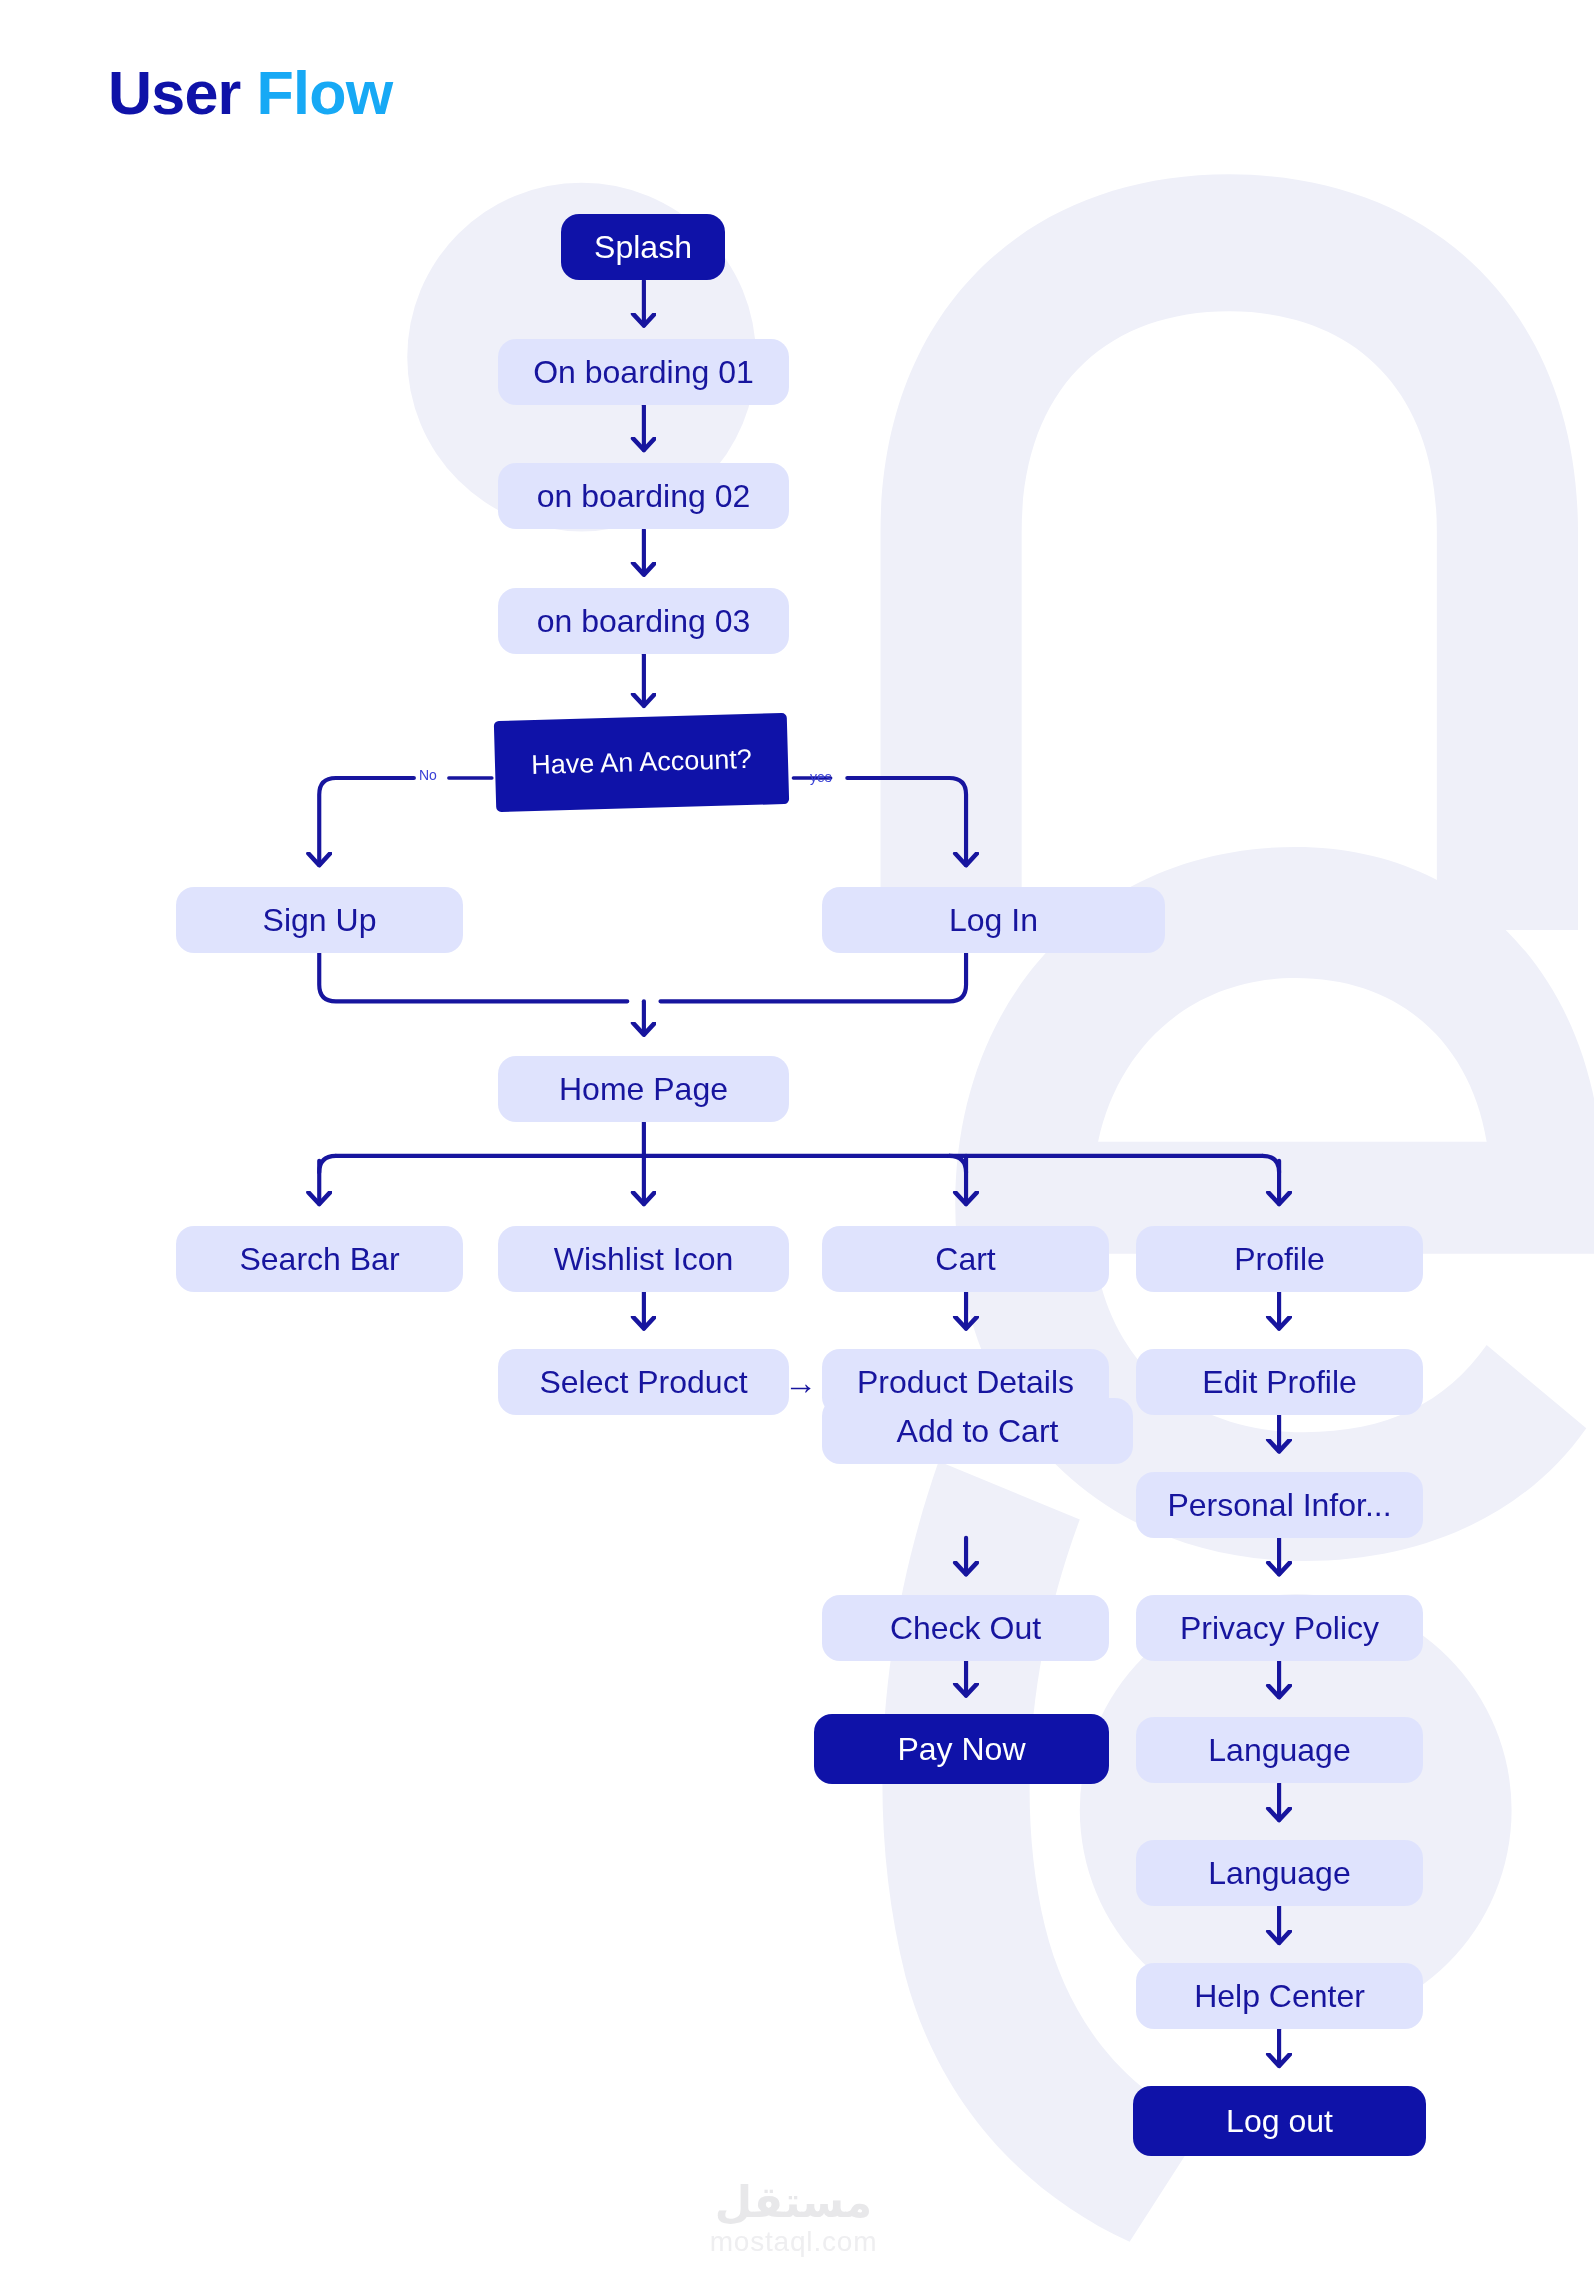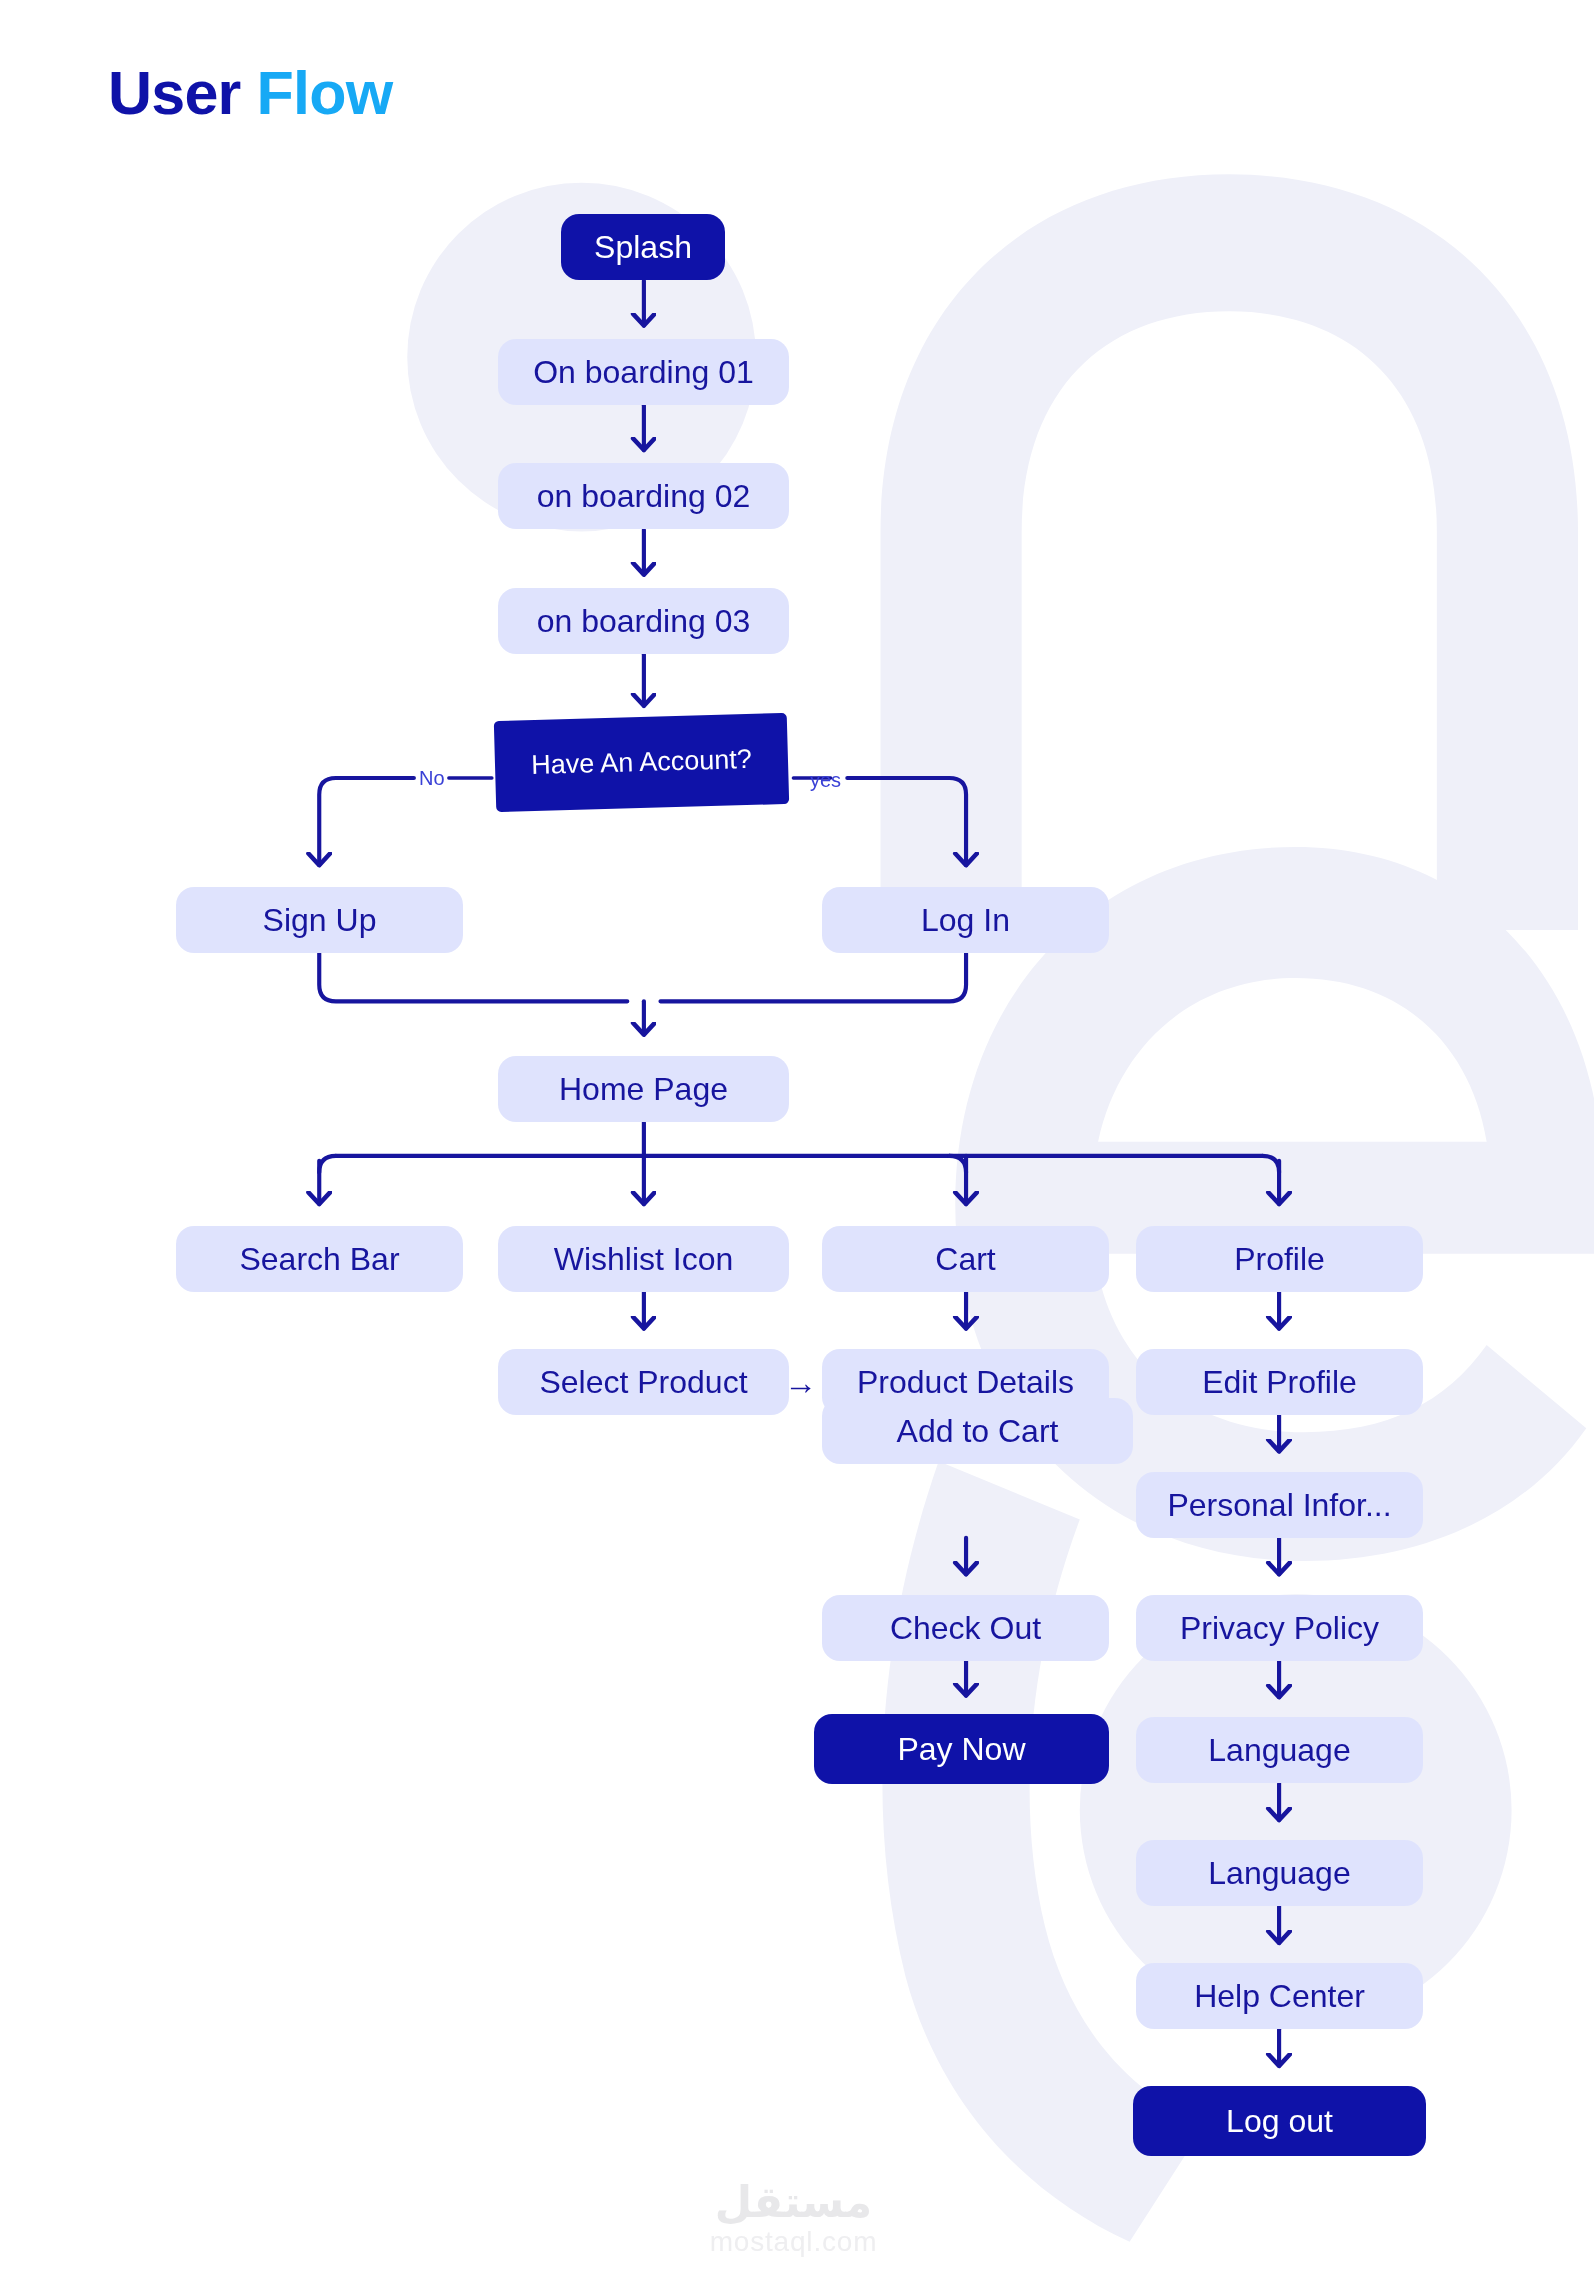--- a/index.html
+++ b/index.html
@@ -45,21 +45,21 @@
   .node.decision{
     background:#0f12a8;color:#ffffff;
     border-radius:5px;
     transform:rotate(-1.6deg);
     font-size:27px;
   }
 
   
   .elabel{
     position:absolute;z-index:5;
-    font-size:20px;color:#3a41d6;
+    font-size:14px;color:#3a41d6;
     line-height:1;
   }
 
   
   .harrow{
     position:absolute;z-index:5;
     color:#17159e;font-size:33px;line-height:1;
   }
 
   
@@ -180,21 +180,21 @@
   <div class="elabel" style="left:810px;top:770px;">yes</div>
 
   <div class="harrow" style="left:784px;top:1366px;">→</div>
 
   <div class="node dark" style="left:561px;top:214px;width:164px;height:66px;">Splash</div>
   <div class="node" style="left:498px;top:339px;width:291px;height:66px;">On boarding 01</div>
   <div class="node" style="left:498px;top:463px;width:291px;height:66px;">on boarding 02</div>
   <div class="node" style="left:498px;top:588px;width:291px;height:66px;">on boarding 03</div>
   <div class="node decision" style="left:495px;top:717px;width:293px;height:91px;">Have An Account?</div>
   <div class="node" style="left:176px;top:887px;width:287px;height:66px;">Sign Up</div>
-  <div class="node" style="left:822px;top:887px;width:287px;height:66px;">Log In</div>
+  <div class="node" style="left:822px;top:887px;width:343px;height:66px;">Log In</div>
   <div class="node" style="left:498px;top:1056px;width:291px;height:66px;">Home Page</div>
   <div class="node" style="left:176px;top:1226px;width:287px;height:66px;">Search Bar</div>
   <div class="node" style="left:498px;top:1226px;width:291px;height:66px;">Wishlist Icon</div>
   <div class="node" style="left:822px;top:1226px;width:287px;height:66px;">Cart</div>
   <div class="node" style="left:1136px;top:1226px;width:287px;height:66px;">Profile</div>
   <div class="node" style="left:498px;top:1349px;width:291px;height:66px;">Select Product</div>
   <div class="node" style="left:822px;top:1349px;width:287px;height:66px;">Product Details</div>
   <div class="node" style="left:1136px;top:1349px;width:287px;height:66px;">Edit Profile</div>
   <div class="node" style="left:822px;top:1398px;width:311px;height:66px;">Add to Cart</div>
   <div class="node" style="left:1136px;top:1472px;width:287px;height:66px;">Personal Infor...</div>

